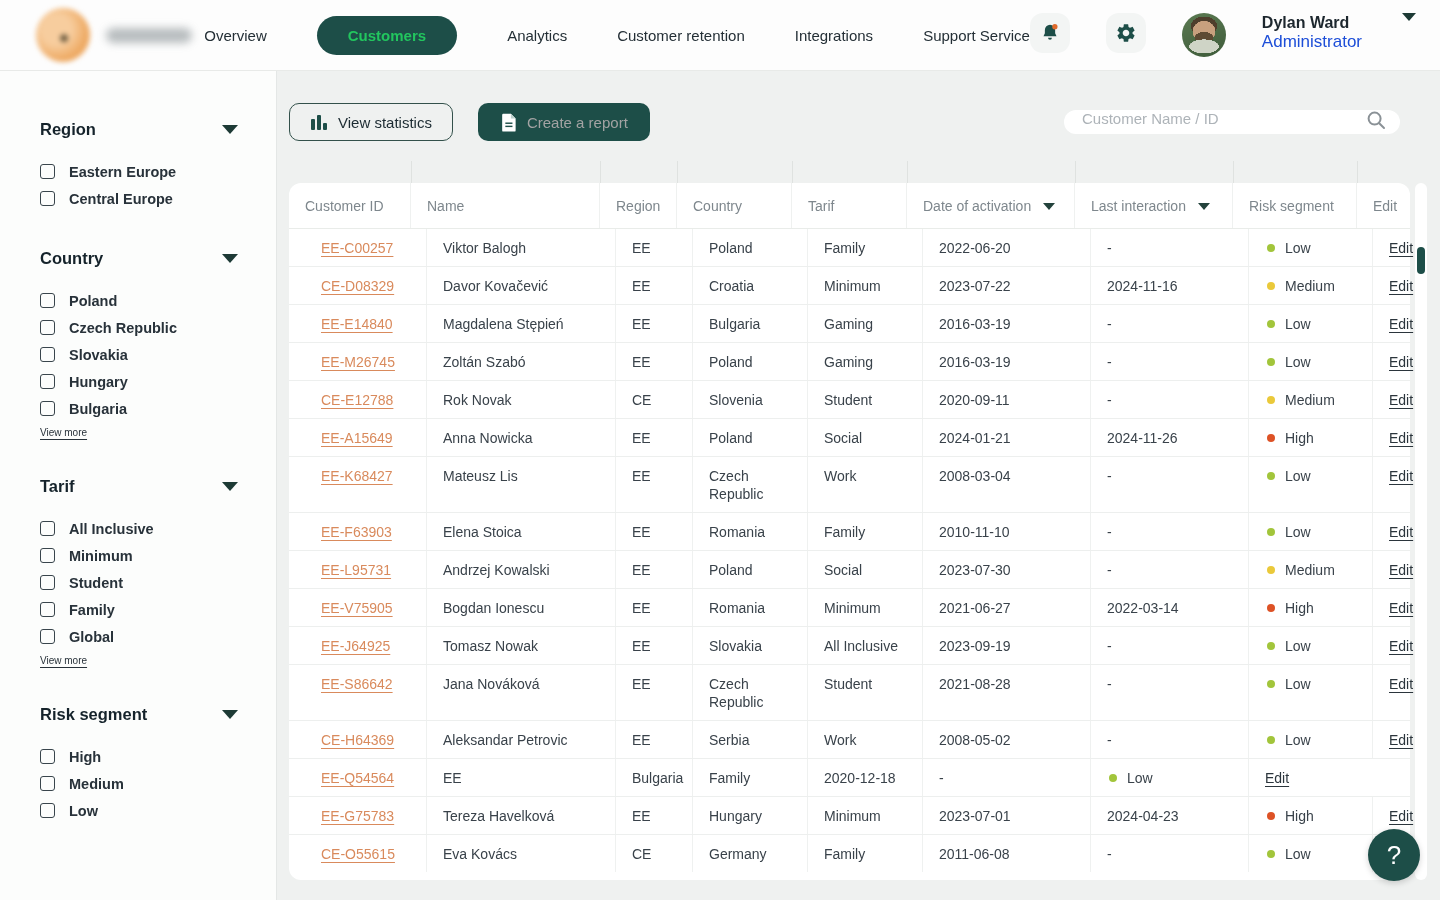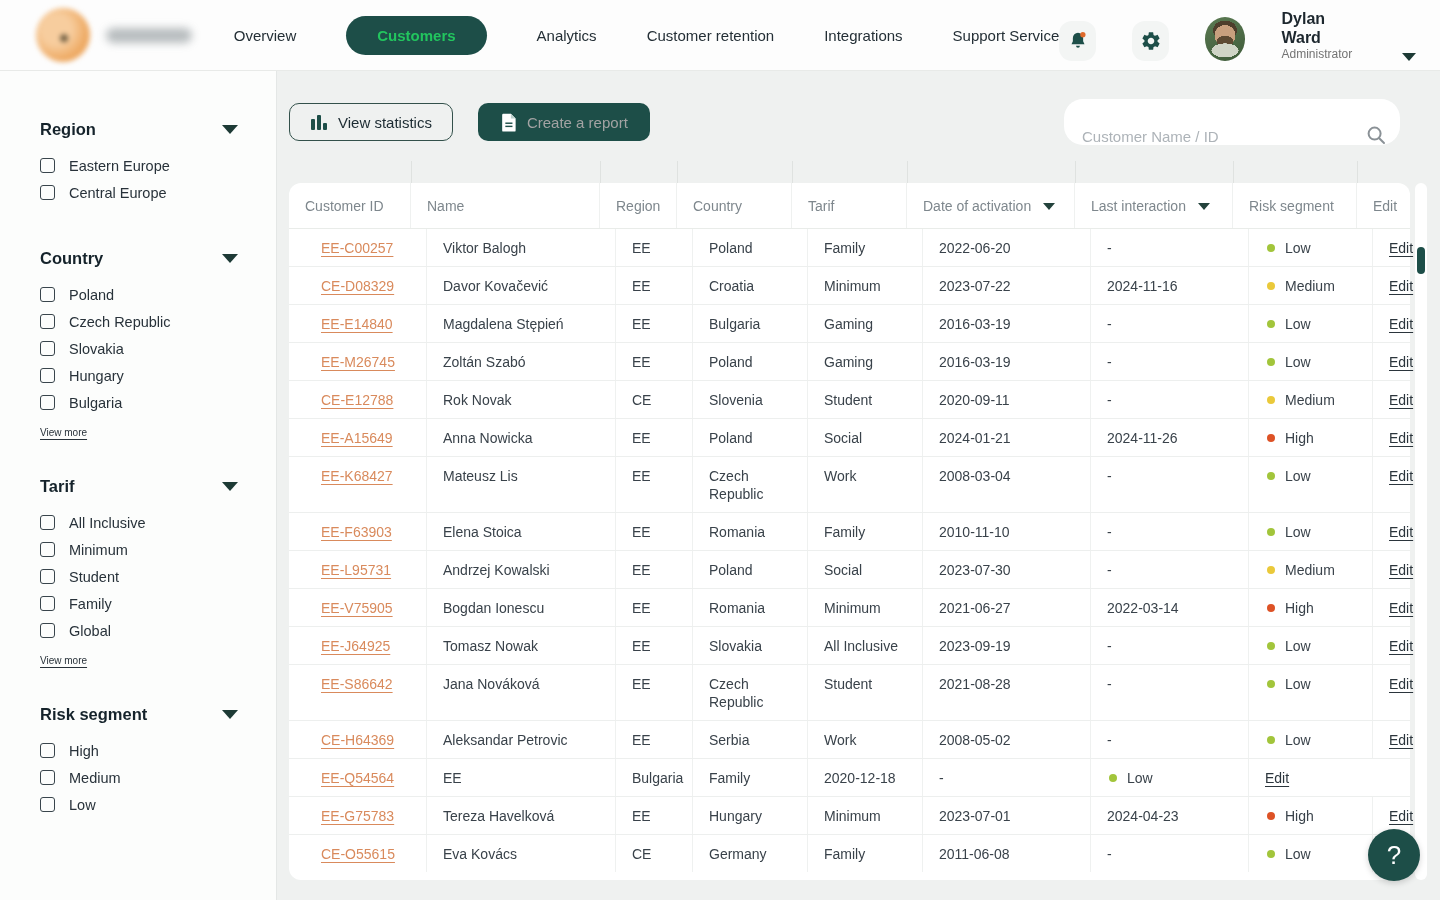--- a/index.html
+++ b/index.html
@@ -17,58 +17,58 @@
   .logo { display:flex; align-items:center; gap:16px; width:222px; }
   .logo-mark { width:54px; height:54px; border-radius:50%;
     background:
       radial-gradient(circle at 52% 56%, #6d5c40 0 9%, rgba(0,0,0,0) 10%),
       radial-gradient(circle at 38% 40%, #f7cd9e 0 32%, #eda75f 68%, #f2b87c 100%);
     filter:blur(2.5px); }
   .logo-word { width:86px; height:15px; border-radius:8px; background:#9aa1a4; filter:blur(4px); opacity:.7; }
   nav { display:flex; align-items:center; gap:50px; }
   .nav-item { font-size:15px; color:#242f36; cursor:pointer; white-space:nowrap; }
   .nav-item.active { background:var(--teal); color:#22c55e; font-weight:700; padding:11px 31px; border-radius:24px; }
-  .top-right { margin-left:auto; display:flex; align-items:flex-end; gap:36px; }
+  .top-right { margin-left:auto; display:flex; align-items:flex-start; gap:36px; }
   .icon-btn { width:40px; height:40px; border-radius:13px; background:#f3f5f4;
     display:flex; align-items:center; justify-content:center; cursor:pointer; }
   .avatar { width:44px; height:44px; border-radius:50%; overflow:hidden;
     background:
       radial-gradient(ellipse 34% 16% at 50% 76%, #cfd4c6 99%, rgba(0,0,0,0) 100%),
       radial-gradient(ellipse 21% 13% at 50% 56%, #5d4a33 99%, rgba(0,0,0,0) 100%),
       radial-gradient(ellipse 26% 24% at 50% 42%, #c8a07e 99%, rgba(0,0,0,0) 100%),
       radial-gradient(ellipse 30% 22% at 50% 30%, #4e3e2c 99%, rgba(0,0,0,0) 100%),
       linear-gradient(160deg,#5b7a52,#3e5b3a);
     filter:blur(.5px); }
   .user-block { line-height:1.2; }
   .user-name { font-size:16px; font-weight:600; color:#1d272e; }
-  .user-role { font-size:12px; color:#737373; }
+  .user-role { font-size:17px; color:#1d4ed8; }
   .chev-down { width:0; height:0; border-left:7px solid transparent; border-right:7px solid transparent;
     border-top:8px solid #1d3a35; margin-left:4px; cursor:pointer; }
   
   .sidebar { position:absolute; top:71px; left:0; bottom:0; width:277px; background:#fcfdfc;
     border-right:1px solid #e4e7e6; padding:49px 0 0 40px; z-index:5; }
   .sec { margin-bottom:37px; }
   .sec-head { width:198px; display:flex; align-items:center; justify-content:space-between; margin-bottom:19px; }
   .sec-title { font-size:16.5px; font-weight:700; color:#15232b; }
   .sec-caret { width:0; height:0; border-left:8px solid transparent; border-right:8px solid transparent;
     border-top:9px solid #1d3a35; cursor:pointer; }
-  .filter-row { display:flex; height:27px; cursor:pointer; }
+  .filter-row { display:flex; align-items:center; height:27px; cursor:pointer;font-weight:bold; }
   .cb { width:15px; height:15px; border:1.6px solid #39454c; border-radius:3px; margin-right:14px; background:transparent; }
   .cb-label { font-size:14.5px; color:#28323a; }
   .view-more { display:inline-block; margin-top:5px; font-size:10px; color:#28323a;
     text-decoration:underline; text-underline-offset:3px; cursor:pointer; }
   
   .main { position:absolute; top:71px; left:278px; right:0; bottom:0; }
   .toolbar { position:absolute; top:32px; left:11px; right:40px; height:38px; display:flex; gap:25px; align-items:center; }
   .btn { height:38px; border-radius:10px; display:flex; align-items:center; gap:10px;
     font-size:15px; padding:0 20px; cursor:pointer; white-space:nowrap; }
   .btn-outline { border:1px solid #33514b; color:#1c2b32; background:transparent; }
   .btn-solid { background:var(--teal); color:#a3a3a3; border:none; padding:16px 22px; }
-  .search { margin-left:auto; width:336px; height:46px; background:#fff; border-radius:19px;
-    display:flex; align-items:flex-end; padding:0 14px 0 18px; }
+  .search { margin-left:auto; width:336px; height:24px; background:#fff; border-radius:19px;
+    display:flex; align-items:flex-start; padding:0 14px 0 18px; }
   .search input { flex:1; border:none; outline:none; font-size:15px; color:#333c42; background:transparent;
     font-family:"Liberation Sans","DejaVu Sans",sans-serif; }
   .search input::placeholder { color:#adb3b8; }
   .stubs { position:absolute; top:90px; left:11px; width:1121px; height:22px; pointer-events:none; }
   .stubs i { position:absolute; top:0; width:1px; height:22px; background:#dfe2e0; }
   
   .table-wrap { position:absolute; top:112px; left:11px; width:1121px; background:#fff;
     border-radius:12px; padding-bottom:8px; }
   .thead { display:grid; grid-template-columns:var(--cols); border-bottom:1px solid #e9ece9; }
   .th { font-size:14px; color:#7e878d; padding:15px 8px 14px 16px; display:flex; align-items:center;

